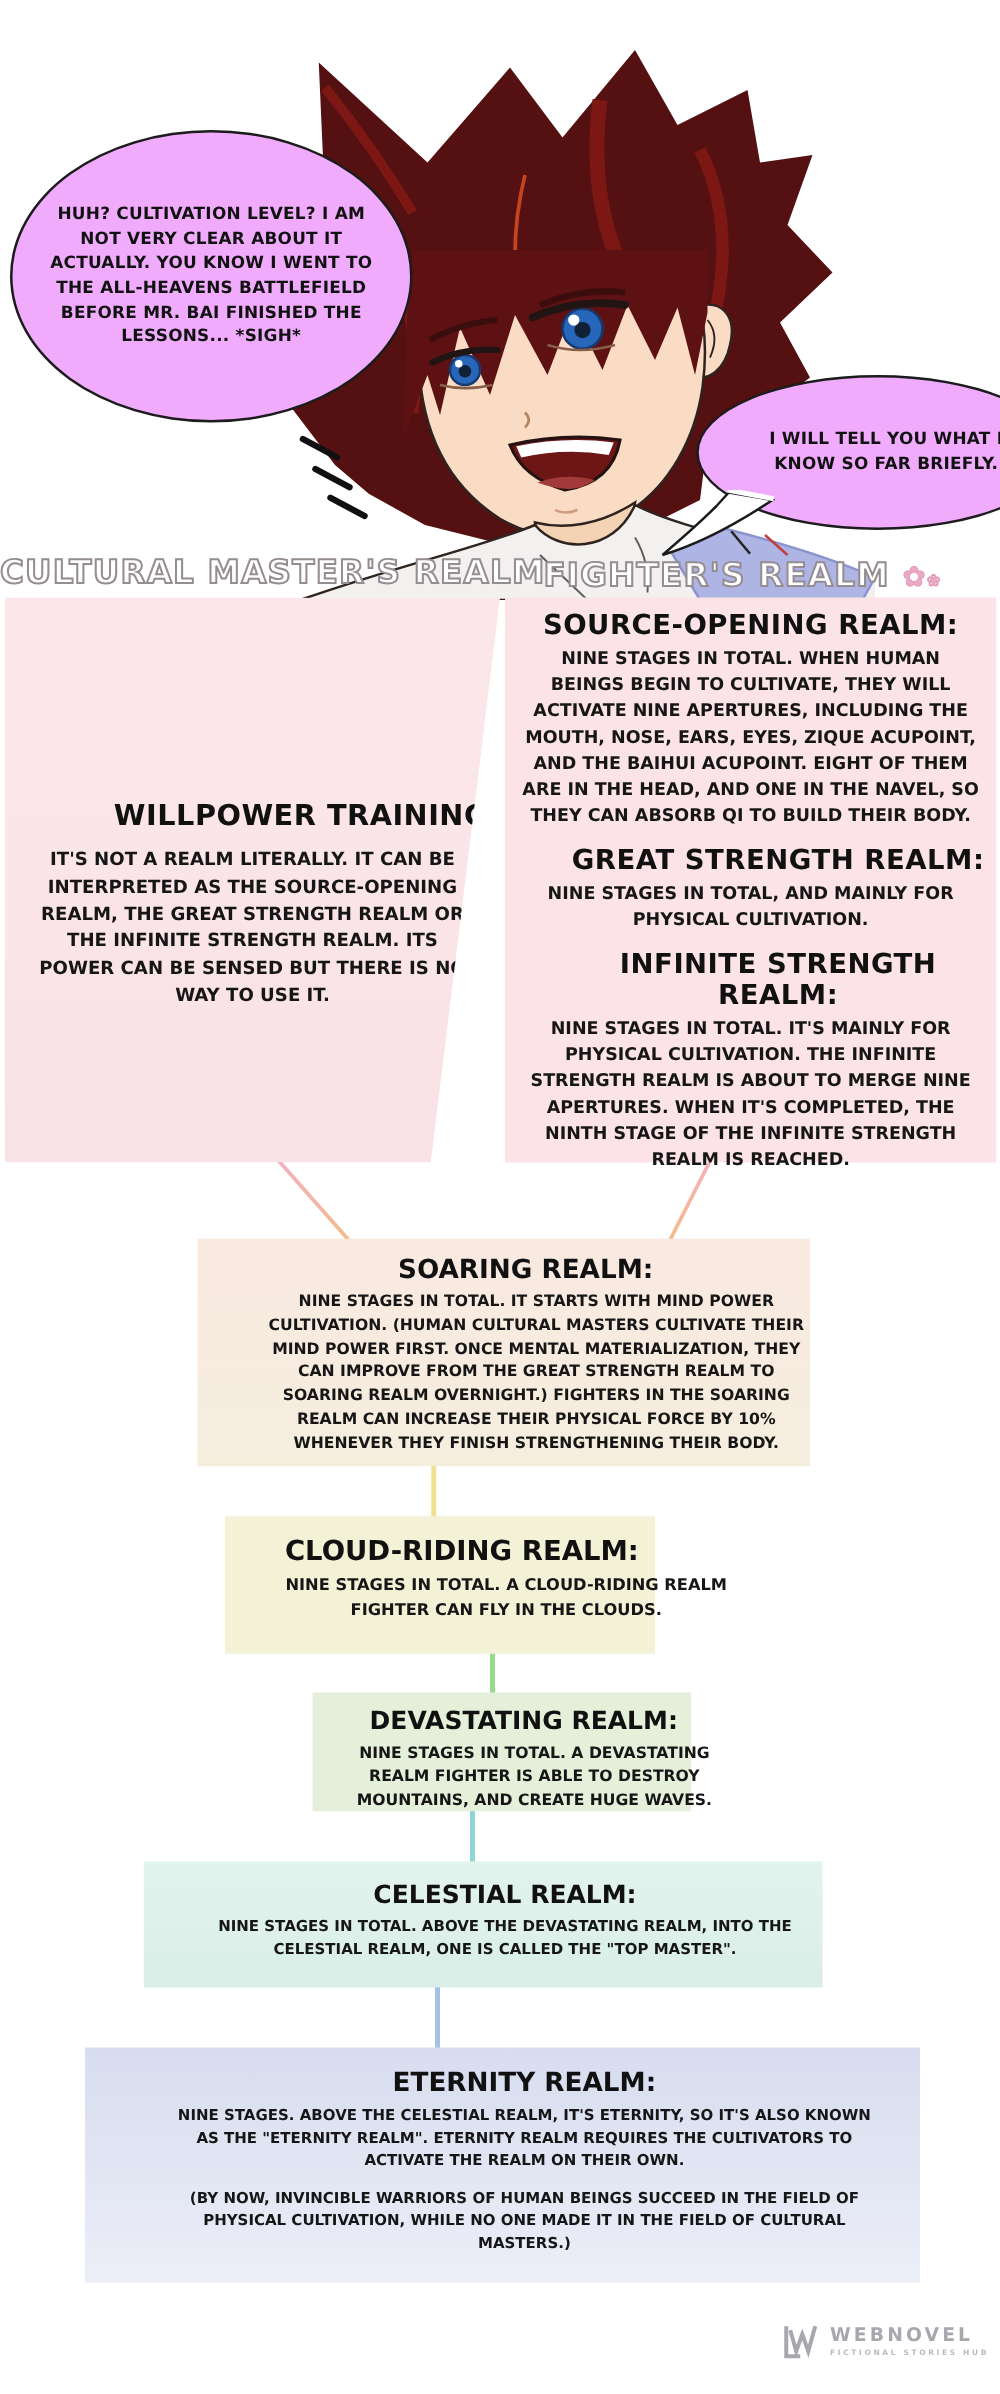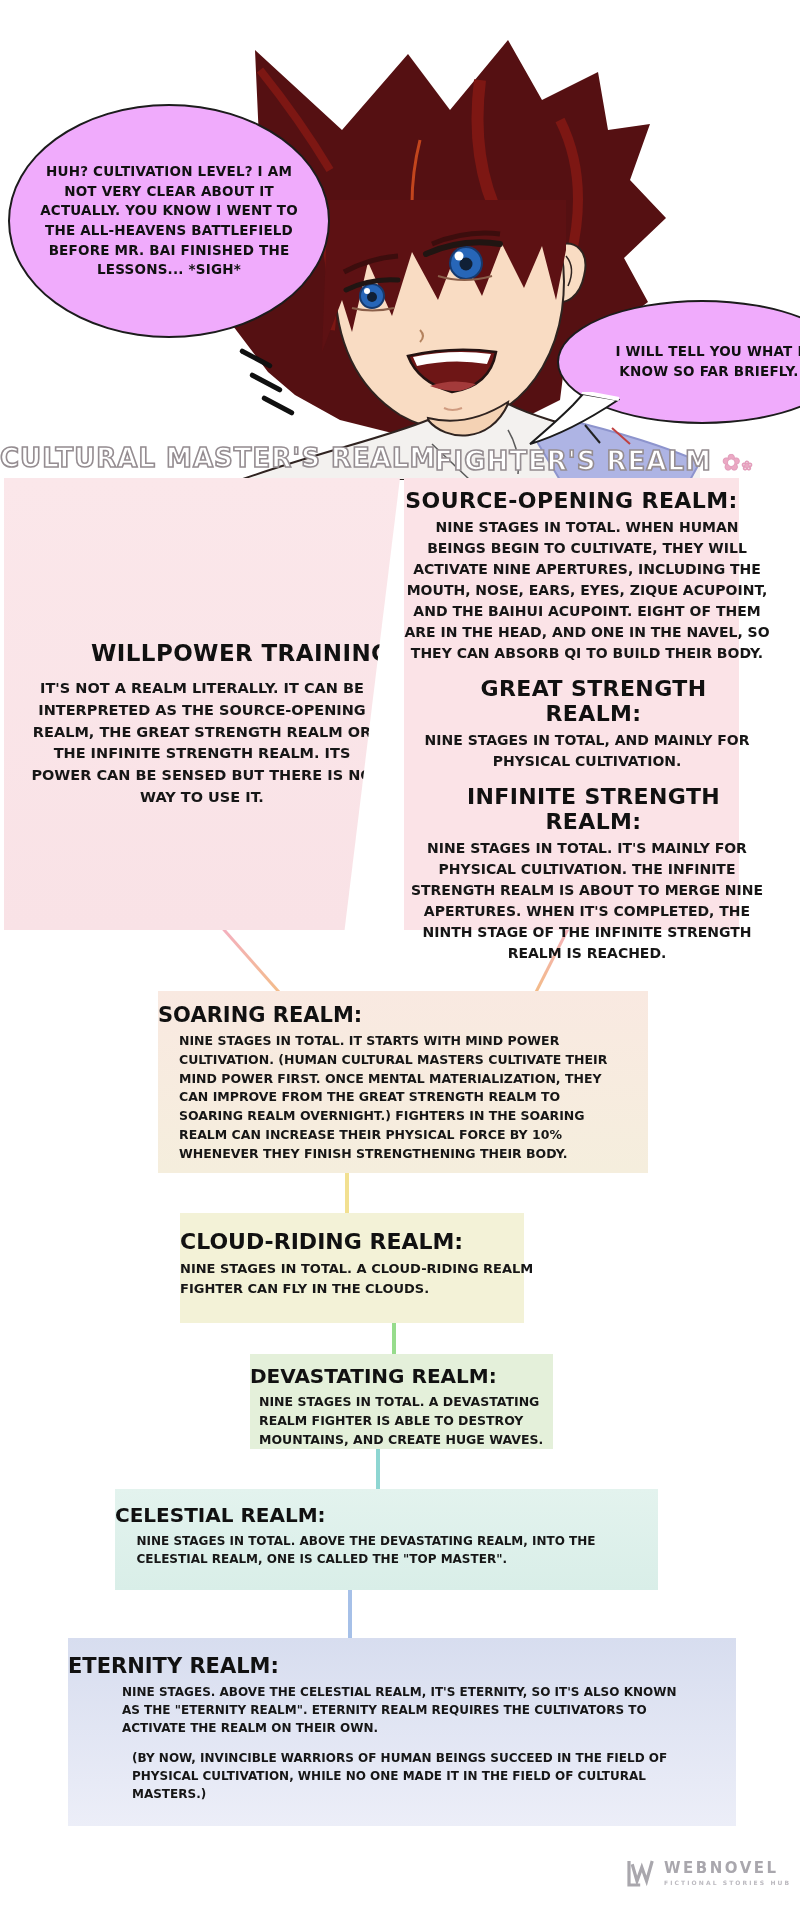--- a/index.html
+++ b/index.html
@@ -32,27 +32,27 @@
 
   
   .box{position:absolute;z-index:2;text-align:center;color:#161616;}
   .box h3{margin:0;font-weight:800;letter-spacing:0.4px;color:#111;}
   .box p{margin:6px auto 0 auto;font-weight:bold;line-height:1.5;}
   #box-left{left:4px;top:478px;width:396px;height:452px;
       background:linear-gradient(180deg,#fbe7ea,#f9e2e6);
       clip-path:polygon(0 0,100% 0,86% 100%,0 100%);padding-top:162px;box-sizing:border-box;}
   #box-left h3{font-size:23px;text-align:right;}
   #box-left p{font-size:14.5px;width:350px;margin-top:12px;}
-  #box-right{left:404px;top:478px;width:335px;height:452px;background:#fbe3e7;
+  #box-right{left:404px;top:478px;width:393px;height:452px;background:#fbe3e7;
       padding-top:10px;box-sizing:border-box;}
   #box-right h3{font-size:22px;}
   #box-right h3.gap1{margin-top:12px;padding-left:44px;}
   #box-right p{font-size:14px;width:366px;margin-top:4px;}
 
-  .realm-box{position:absolute;z-index:2;text-align:left;color:#161616;box-sizing:border-box;}
+  .realm-box{position:absolute;z-index:2;text-align:center;color:#161616;box-sizing:border-box;padding-left:35px;}
   .realm-box h3{margin:0;font-weight:800;color:#111;}
   .realm-box p{margin:5px auto 0 auto;font-weight:bold;line-height:1.5;}
   #box-soaring{left:158px;top:991px;width:490px;height:182px;padding-top:12px;
       background:linear-gradient(180deg,#f9e9e1,#f5eedd);}
   #box-soaring h3{font-size:21px;}
   #box-soaring p{font-size:12.5px;width:430px;margin-left:21px;}
   #box-cloud{left:180px;top:1213px;width:344px;height:110px;padding-top:16px;background:#f3f2d7;}
   #box-cloud h3{font-size:22px;}
   #box-cloud p{font-size:13px;width:380px;}
   #box-devastating{left:250px;top:1354px;width:303px;height:95px;padding-top:10px;background:#e4f0da;}

